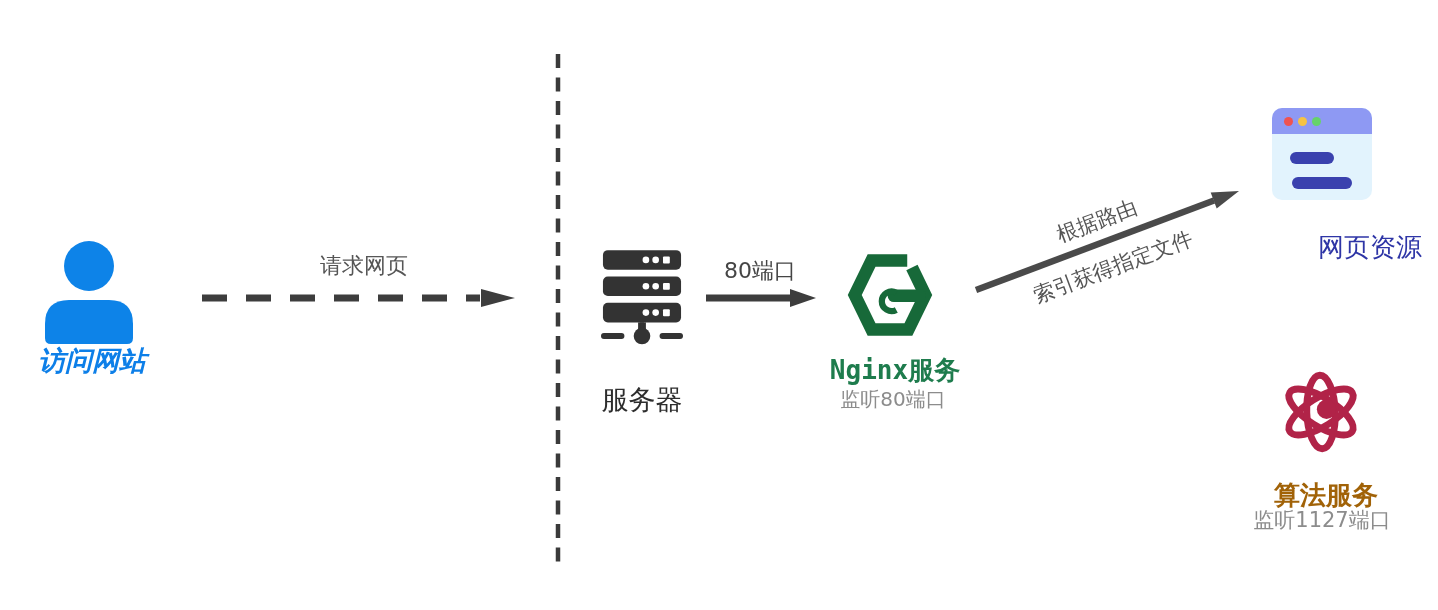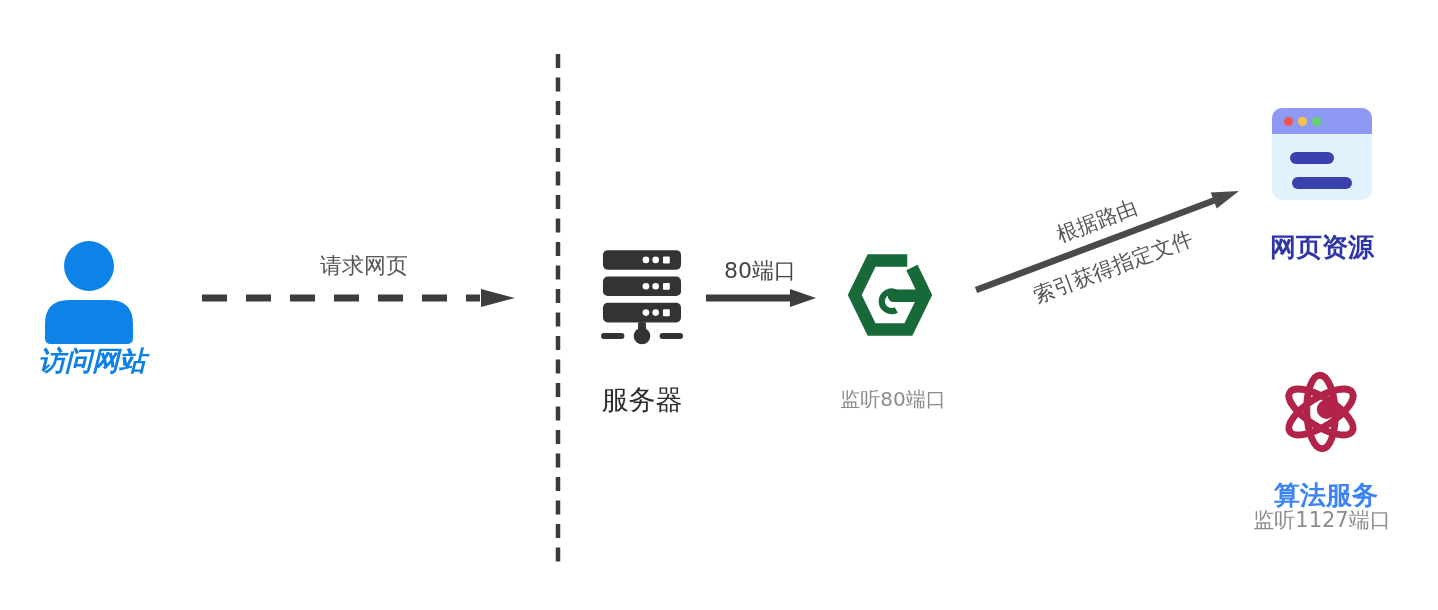--- a/index.html
+++ b/index.html
@@ -19,22 +19,22 @@
     white-space: nowrap;
     text-align: center;
     line-height: 1.15;
   }
   .lbl-visitor   { color: #0d7fe8; font-size: 27px; font-weight: 600; font-style: italic; }
   .lbl-edge      { color: #565656; font-size: 22px; font-weight: 500; }
   .lbl-server    { color: #2d2d2d; font-size: 27px; font-weight: 500; }
   .lbl-nginx     { color: #1e7c4d; font-size: 26px; font-weight: 700;
                    font-family: "DejaVu Sans Mono", monospace; }
   .lbl-sub       { color: #8c8c8c; font-size: 20px; font-weight: 400; }
-  .lbl-web       { color: #2e35a6; font-size: 26px; font-weight: 700; }
-  .lbl-algo      { color: #3b82f6; font-size: 26px; font-weight: 600; }
+  .lbl-web       { color: #2e35a6; font-size: 26px; font-weight: 400; margin-left: 48px; }
+  .lbl-algo      { color: #a16207; font-size: 26px; font-weight: 600; }
   .lbl-rotated {
     position: absolute;
     transform: translate(-50%, -50%) rotate(-20.5deg);
     white-space: nowrap;
     color: #555555;
     font-size: 21px;
     font-weight: 500;
   }
   
   .browser {
@@ -117,20 +117,21 @@
     <polygon points="86,0 112,9 86,18" fill="#3d3d3d"></polygon>
   </svg>
 
   <div class="abs" style="left:843px; top:248px; width:94px; height:94px;">
     <svg width="94" height="94" viewBox="0 0 120 120">
       <path d="M82 16 L36.5 16 L15 60 L36.5 104 L83.5 104 L105 60 L88 25" fill="none" stroke="#176939" stroke-width="16" stroke-linecap="butt" stroke-linejoin="miter"></path>
       <rect x="57" y="53" width="49" height="16" rx="8" fill="#176939"></rect>
       <path d="M68 57 A 12.5 12.5 0 1 0 68 79" fill="none" stroke="#176939" stroke-width="8"></path>
     </svg>
   </div>
+  <div class="label lbl-nginx" style="left:895px; top:356px;">Nginx服务</div>
   <div class="label lbl-sub" style="left:893px; top:388px;text-align:center;">监听80端口</div>
 
   <svg class="abs" style="left:962px; top:180px;" width="284" height="120" viewBox="0 0 284 120">
     <line x1="14" y1="110" x2="252" y2="20.5" stroke="#4a4a4a" stroke-width="6.5"></line>
     <polygon points="277,11 254.7,28.5 248.7,12.5" fill="#4a4a4a"></polygon>
   </svg>
   <div class="lbl-rotated" style="left:1097px; top:221px;">根据路由</div>
   <div class="lbl-rotated" style="left:1113px; top:267px;">索引获得指定文件</div>
 
   <div class="browser">

